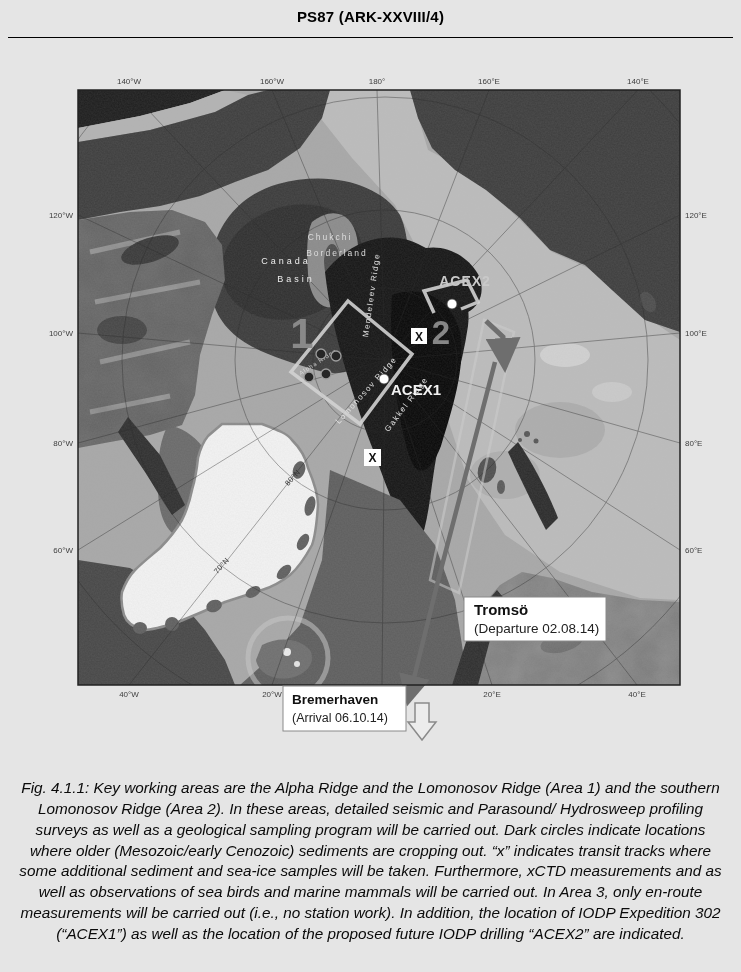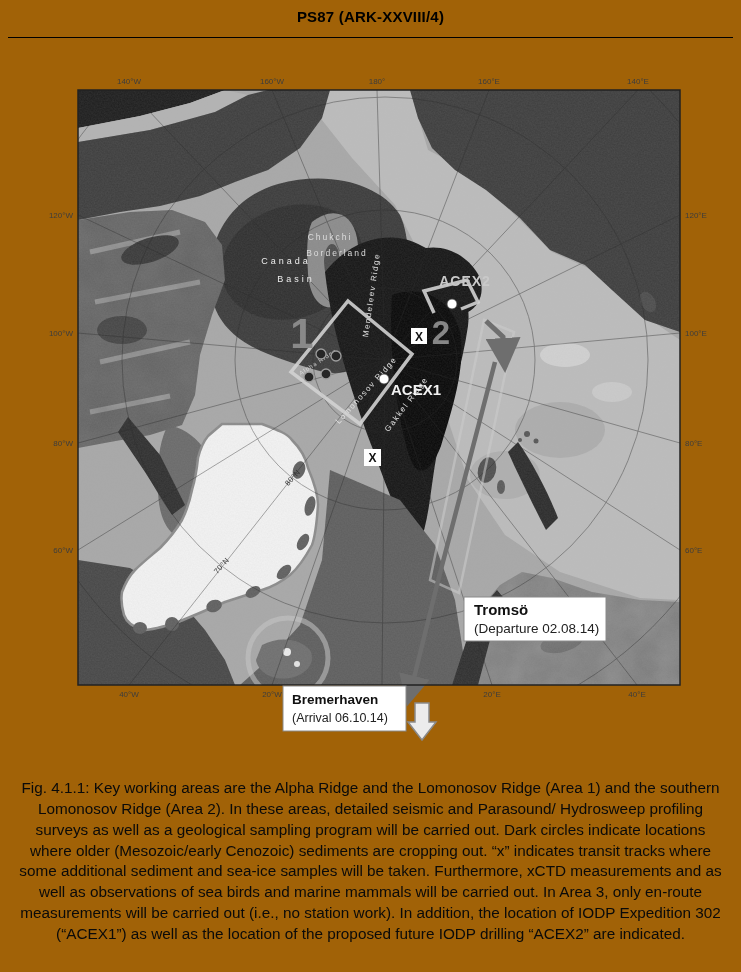--- a/index.html
+++ b/index.html
@@ -1,23 +1,23 @@
 <!DOCTYPE html>
 <html><head>
 <meta charset="utf-8">
 <style>
   html,body{margin:0;padding:0;background:#ffffff;}
-  .page{position:relative;width:741px;height:972px;background:#a16207;overflow:hidden;
+  .page{position:relative;width:741px;height:972px;background:#e5e5e5;overflow:hidden;
         font-family:"Liberation Sans",sans-serif;color:#000;}
   .hdr{position:absolute;top:8px;left:0;width:100%;text-align:center;
        font-size:15px;font-weight:bold;letter-spacing:.2px;}
   .hdr-rule{position:absolute;top:37px;left:8px;right:8px;border-top:1.6px solid #000;height:0;}
   .figure-wrap{position:absolute;top:0;left:0;width:741px;height:760px;}
   .caption{position:absolute;top:763px;left:18px;width:705px;text-align:center;
-           font-size:15.3px;line-height:1.36;color:#0a0a0a;}
+           font-style:italic;font-size:15.3px;line-height:1.36;color:#0a0a0a;}
   svg text{font-family:"Liberation Sans",sans-serif;}
   .deg{font-size:8px;fill:#3d3d3d;}
   .mlabel{fill:#ececec;font-size:9px;letter-spacing:3px;}
   .mlabel2{fill:#dcdcdc;font-size:8.5px;letter-spacing:2px;}
   .ridge{fill:#e2e2e2;font-size:8px;letter-spacing:1.5px;}
   .latlab{fill:#2f2f2f;font-size:7.5px;letter-spacing:.5px;}
   .areanum{fill:#8d8d8d;font-weight:bold;opacity:.95;}
   .sitelab{fill:#f2f2f2;font-weight:bold;}
   .xglyph{font-size:12px;font-weight:bold;fill:#111;}
   .portname{font-size:15px;font-weight:bold;fill:#111;}

